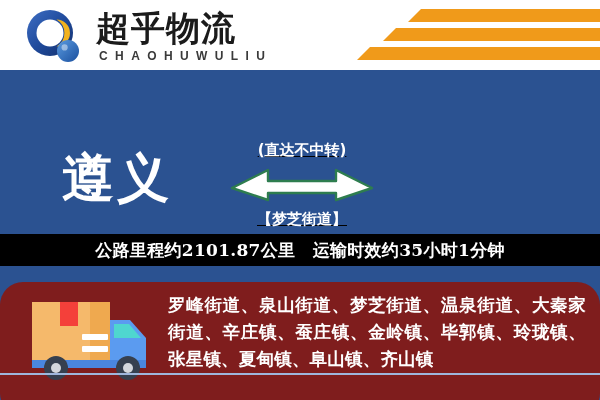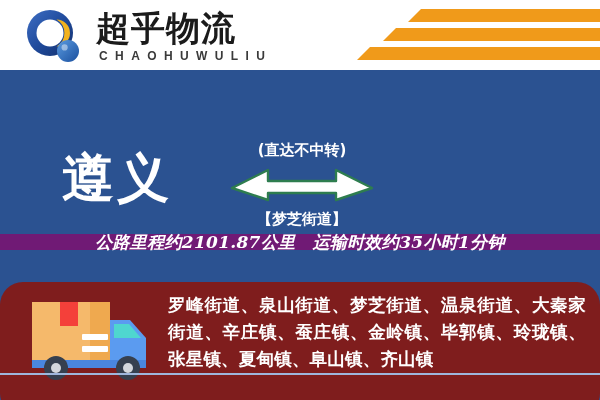--- a/index.html
+++ b/index.html
@@ -86,43 +86,43 @@
     white-space: nowrap;
   }
   .city.origin { left: 62px; }
   .city.dest   { left: 392px; }
 
   .arrow-block {
     position: absolute;
     left: 228px; top: 34px;
     width: 148px; height: 96px;
     text-align: center;
+    text-decoration: underline;
   }
   .arrow-top-note, .arrow-bottom-note {
     font-family: "DejaVu Sans", "Liberation Sans", sans-serif;
     font-size: 15px;
     font-weight: 700;
     color: #ffffff;
     white-space: nowrap;
     letter-spacing: 0px;
   }
   .arrow-top-note { line-height: 22px; }
   .arrow-bottom-note { line-height: 22px; margin-top: 4px; }
   .arrow-svg { display: block; margin: 3px auto 0; }
 
   
   .infobar {
     position: absolute;
     left: 0; top: 234px;
-    width: 600px; height: 16px;
-    background: #701a75;
+    width: 600px; height: 32px;
+    background: #000000;
     display: flex;
     align-items: center;
     justify-content: center;
-    font-style: italic;
   }
   .infobar-text {
     font-family: "DejaVu Serif", "Liberation Serif", serif;
     font-size: 17px;
     font-weight: 700;
     color: #ffffff;
     white-space: nowrap;
     letter-spacing: 0.3px;
   }
 

